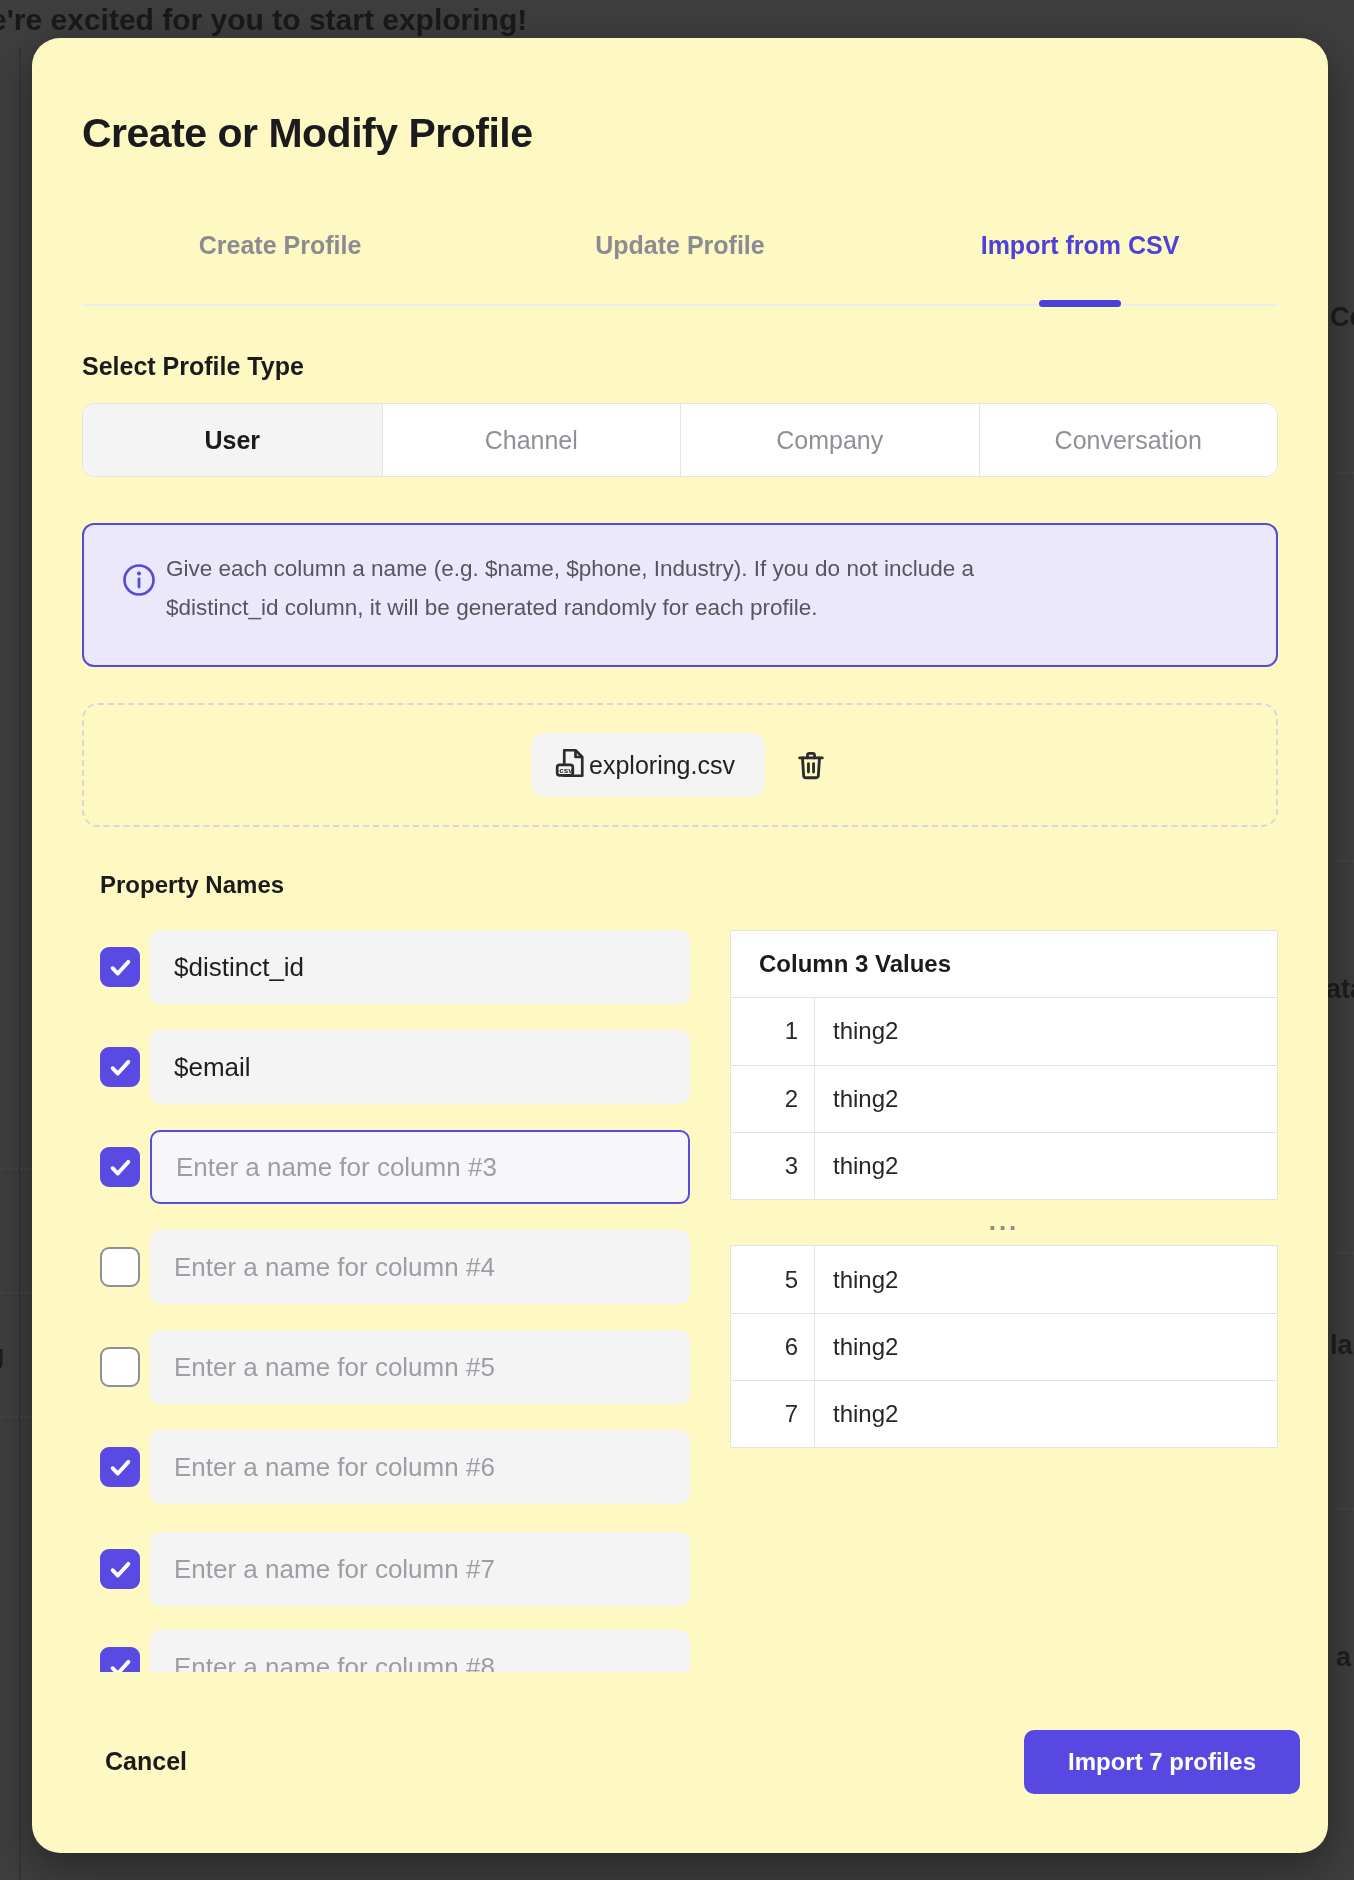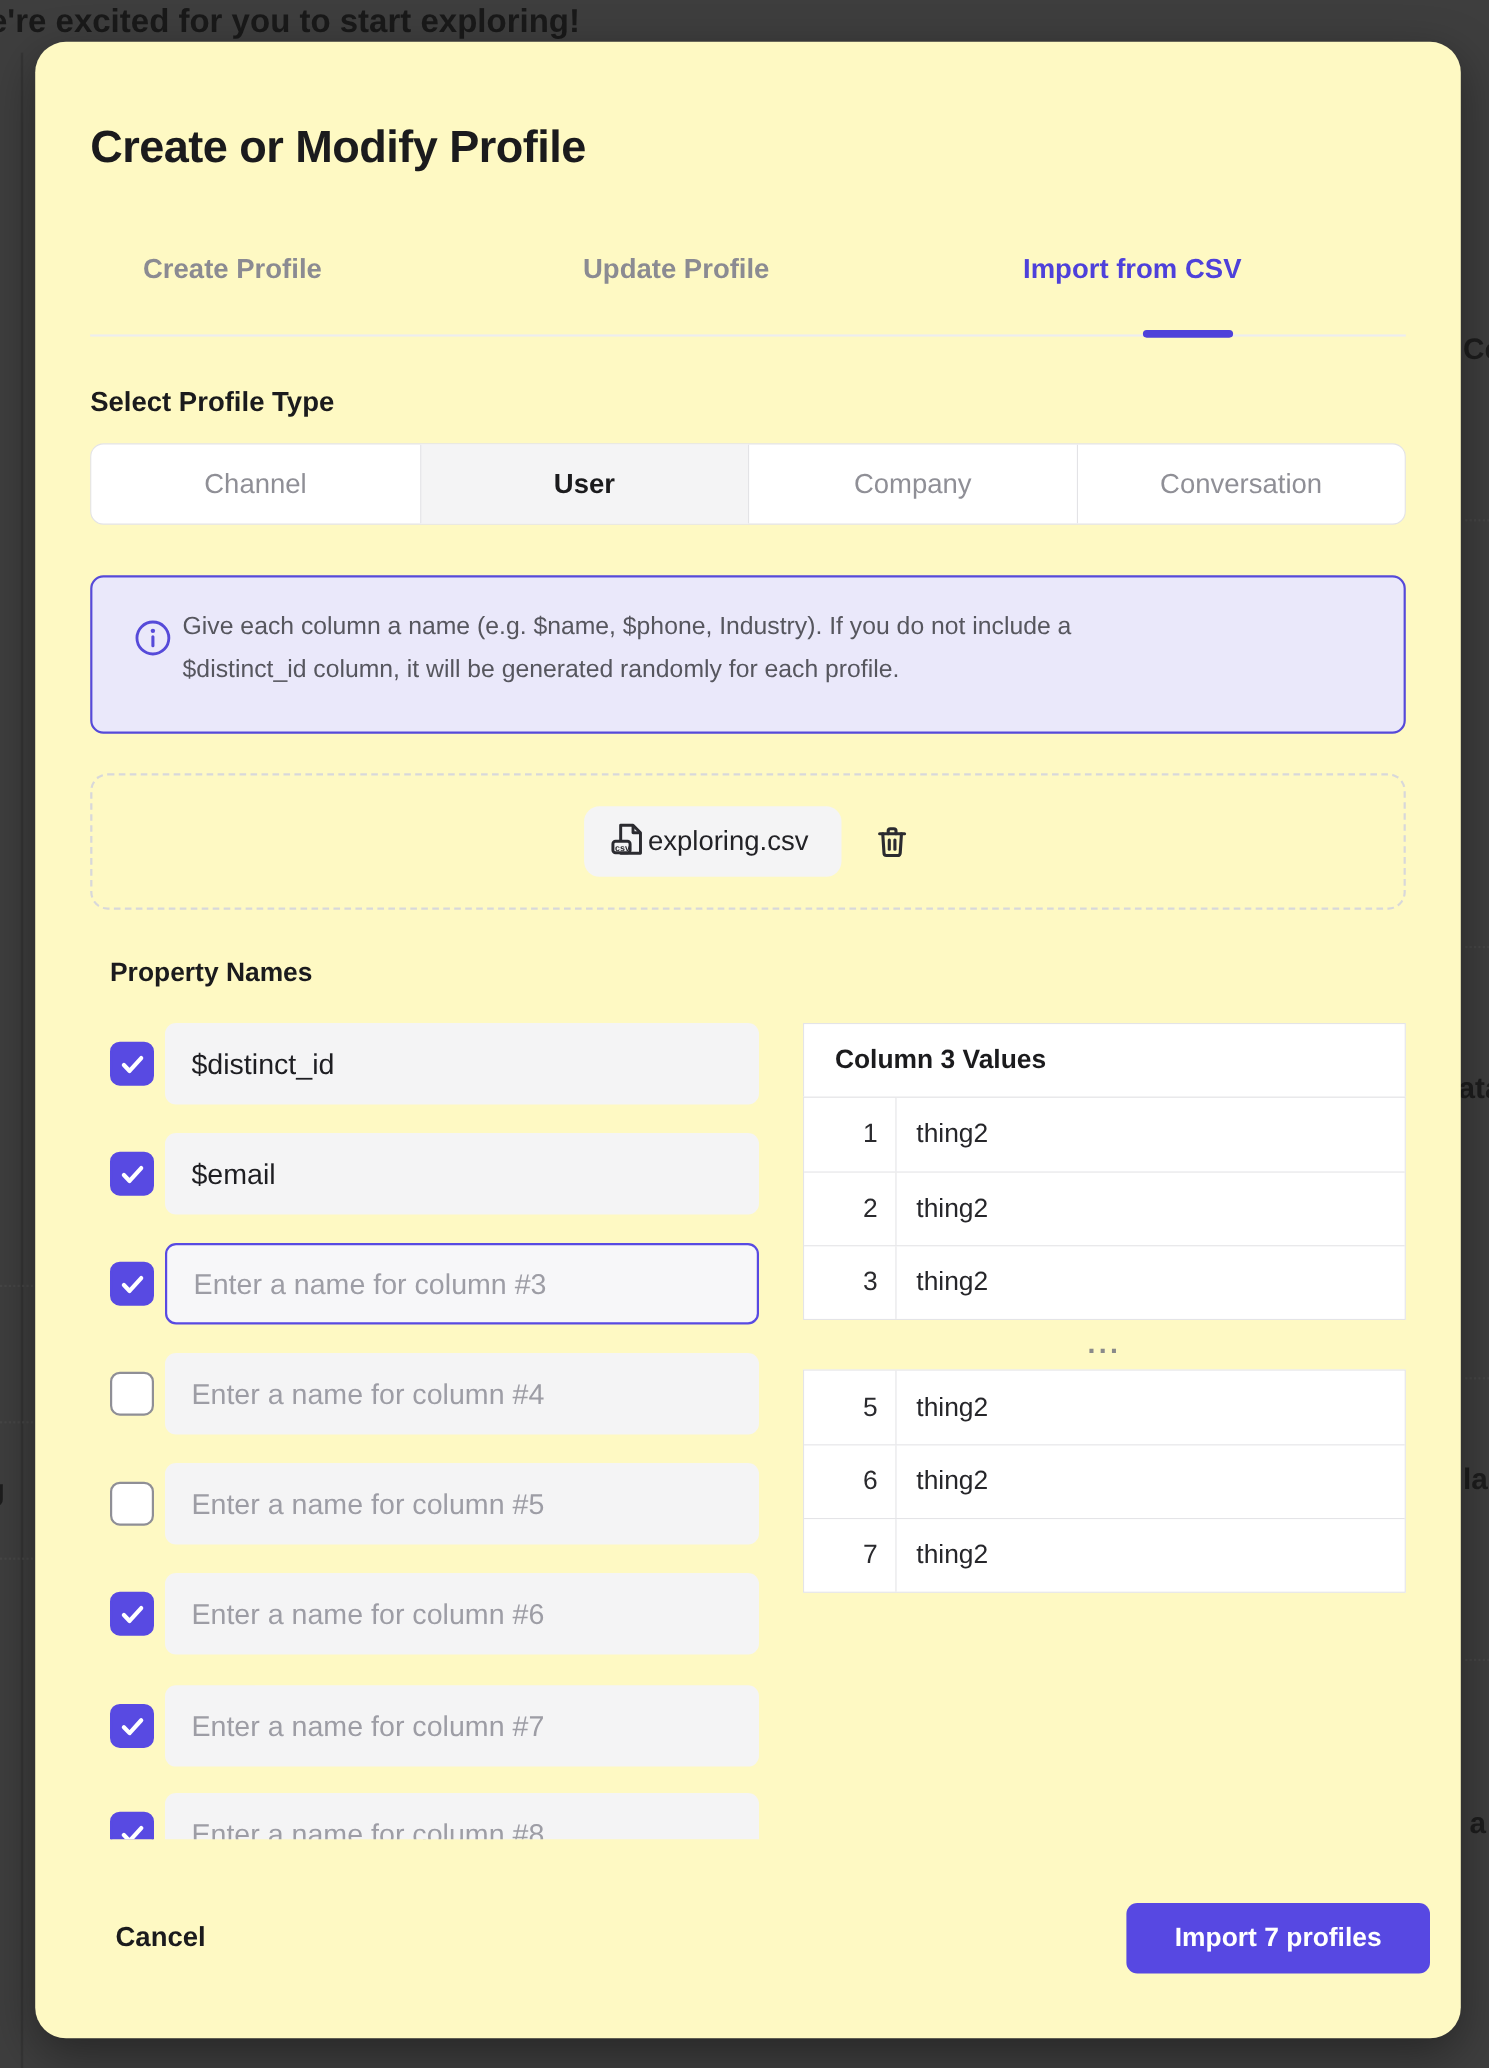--- a/index.html
+++ b/index.html
@@ -35,21 +35,21 @@
     position:absolute;left:32px;top:38px;width:1296px;height:1815px;
     background:#fef9c3;border-radius:28px;
     box-shadow:0 14px 44px rgba(0,0,0,.38);
   }
   .modal-title{
     position:absolute;left:50px;top:72px;
     font-size:41px;line-height:46px;font-weight:800;letter-spacing:-.5px;color:#1b1b1d;
   }
   
   .tab{
-    position:absolute;top:193px;width:300px;
+    position:absolute;top:193px;width:300px;text-align:center;
     font-size:25px;line-height:28px;font-weight:600;color:#8b8b92;cursor:pointer;
   }
   .tab-1{left:98px;}
   .tab-2{left:498px;}
   .tab-3{left:898px;color:#4e41da;font-weight:700;}
   .tab-divider{position:absolute;left:50px;top:266px;width:1196px;height:2px;background:#ededef;}
   .tab-underline{position:absolute;left:1007px;top:262px;width:82px;height:7px;border-radius:4px;background:#4e41da;}
 
   
   .ptype-label{position:absolute;left:50px;top:314px;font-size:25px;line-height:28px;font-weight:600;color:#1b1b1d;}
@@ -172,22 +172,22 @@
   <div class="modal-title">Create or Modify Profile</div>
 
   <div class="tab tab-1">Create Profile</div>
   <div class="tab tab-2">Update Profile</div>
   <div class="tab tab-3">Import from CSV</div>
   <div class="tab-divider"></div>
   <div class="tab-underline"></div>
 
   <div class="ptype-label">Select Profile Type</div>
   <div class="seg">
+    <div class="opt selected">User</div>
     <div class="opt">Channel</div>
-    <div class="opt selected">User</div>
     <div class="opt">Company</div>
     <div class="opt">Conversation</div>
   </div>
 
   <div class="info-banner">
     <span class="info-icon">
       <svg viewBox="0 0 34 34" width="34" height="34">
         <circle cx="17" cy="17" r="14.5" fill="none" stroke="#564ad9" stroke-width="2.6"></circle>
         <circle cx="17" cy="10.5" r="2" fill="#564ad9"></circle>
         <rect x="15.6" y="14.5" width="2.8" height="11" rx="1.4" fill="#564ad9"></rect>

